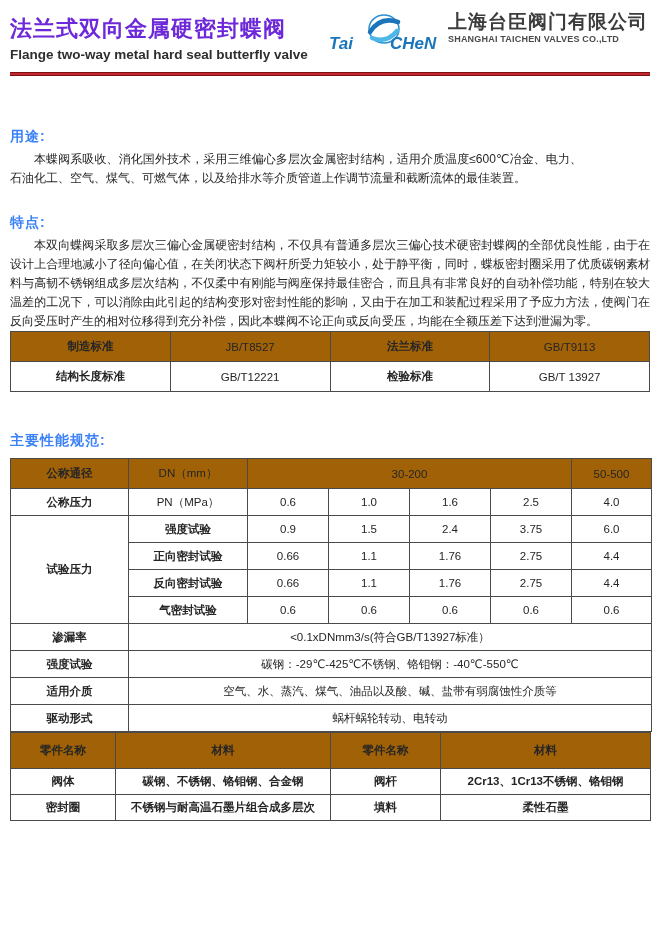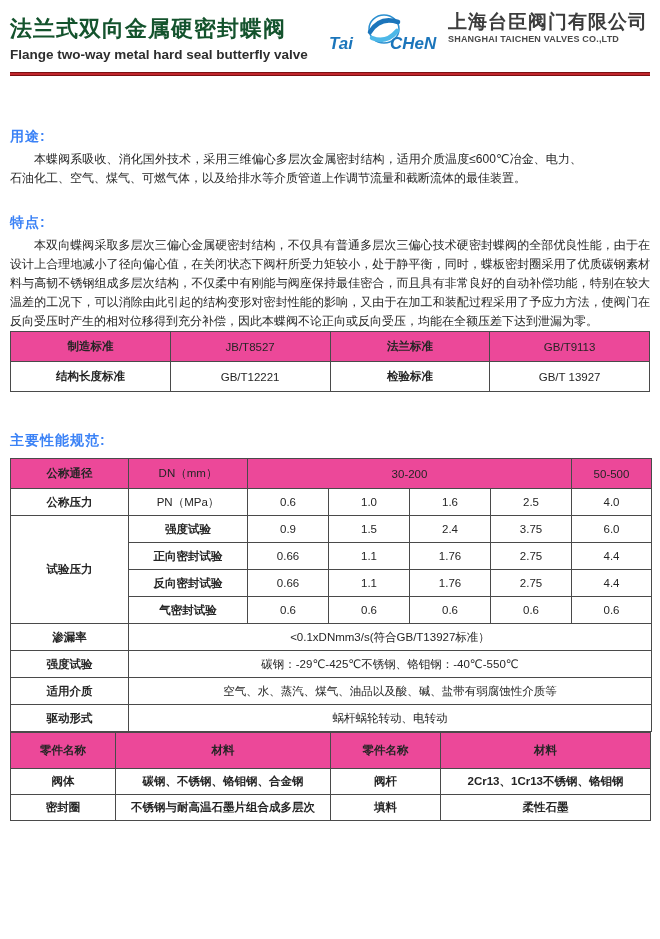--- a/index.html
+++ b/index.html
@@ -9,21 +9,21 @@
     font-family: "Liberation Sans", "DejaVu Sans", sans-serif;
     color: #2b2b2b;
     position: relative;
     overflow: hidden;
   }
   .page { padding: 12px 10px 0 10px; }
 
   
   .header { display: flex; justify-content: space-between; align-items: flex-start; }
   .title-block { padding-top: 2px; }
-  .title-cn { font-size: 22px; font-weight: bold; color: #14532d; letter-spacing: 1px; }
+  .title-cn { font-size: 22px; font-weight: bold; color: #6d28d9; letter-spacing: 1px; }
   .title-en { font-size: 13.5px; font-weight: bold; color: #2e2e2e; margin-top: 3px; }
   .brand { display: flex; align-items: flex-start; gap: 8px; padding-right: 2px; }
   .logo-svg { display: block; }
   .company { line-height: 1.1; }
   .company-cn { font-size: 19px; font-weight: 600; color: #3c3c3c; letter-spacing: 1px; }
   .company-en { font-size: 9px; font-weight: bold; color: #4a4a4a; margin-top: 2px; letter-spacing: 0.2px; }
 
   .red-rule {
     margin-top: 10px; height: 4px;
     background: #c1272d;
@@ -47,21 +47,21 @@
   .para-feat  { width: 640px; }
 
   
   table { border-collapse: collapse; width: 640px; table-layout: fixed; }
   td {
     border: 1px solid #4a4a4a;
     text-align: center; vertical-align: middle;
     font-size: 11.5px; color: #252525;
     padding: 0 2px;
   }
-  .gray { background: #ec4899; }
+  .gray { background: #a16207; }
   .bold-cell { font-weight: bold; }
 
   .std-table td { height: 30px; width: 25%; }
 
   .perf-table td { height: 27px; }
   .perf-table .r-head td { height: 30px; }
   .perf-table col.c-label  { width: 118px; }
   .perf-table col.c-sub    { width: 119px; }
   .perf-table col.c-v      { width: 81px; }
   .perf-table col.c-last   { width: 80px; }

